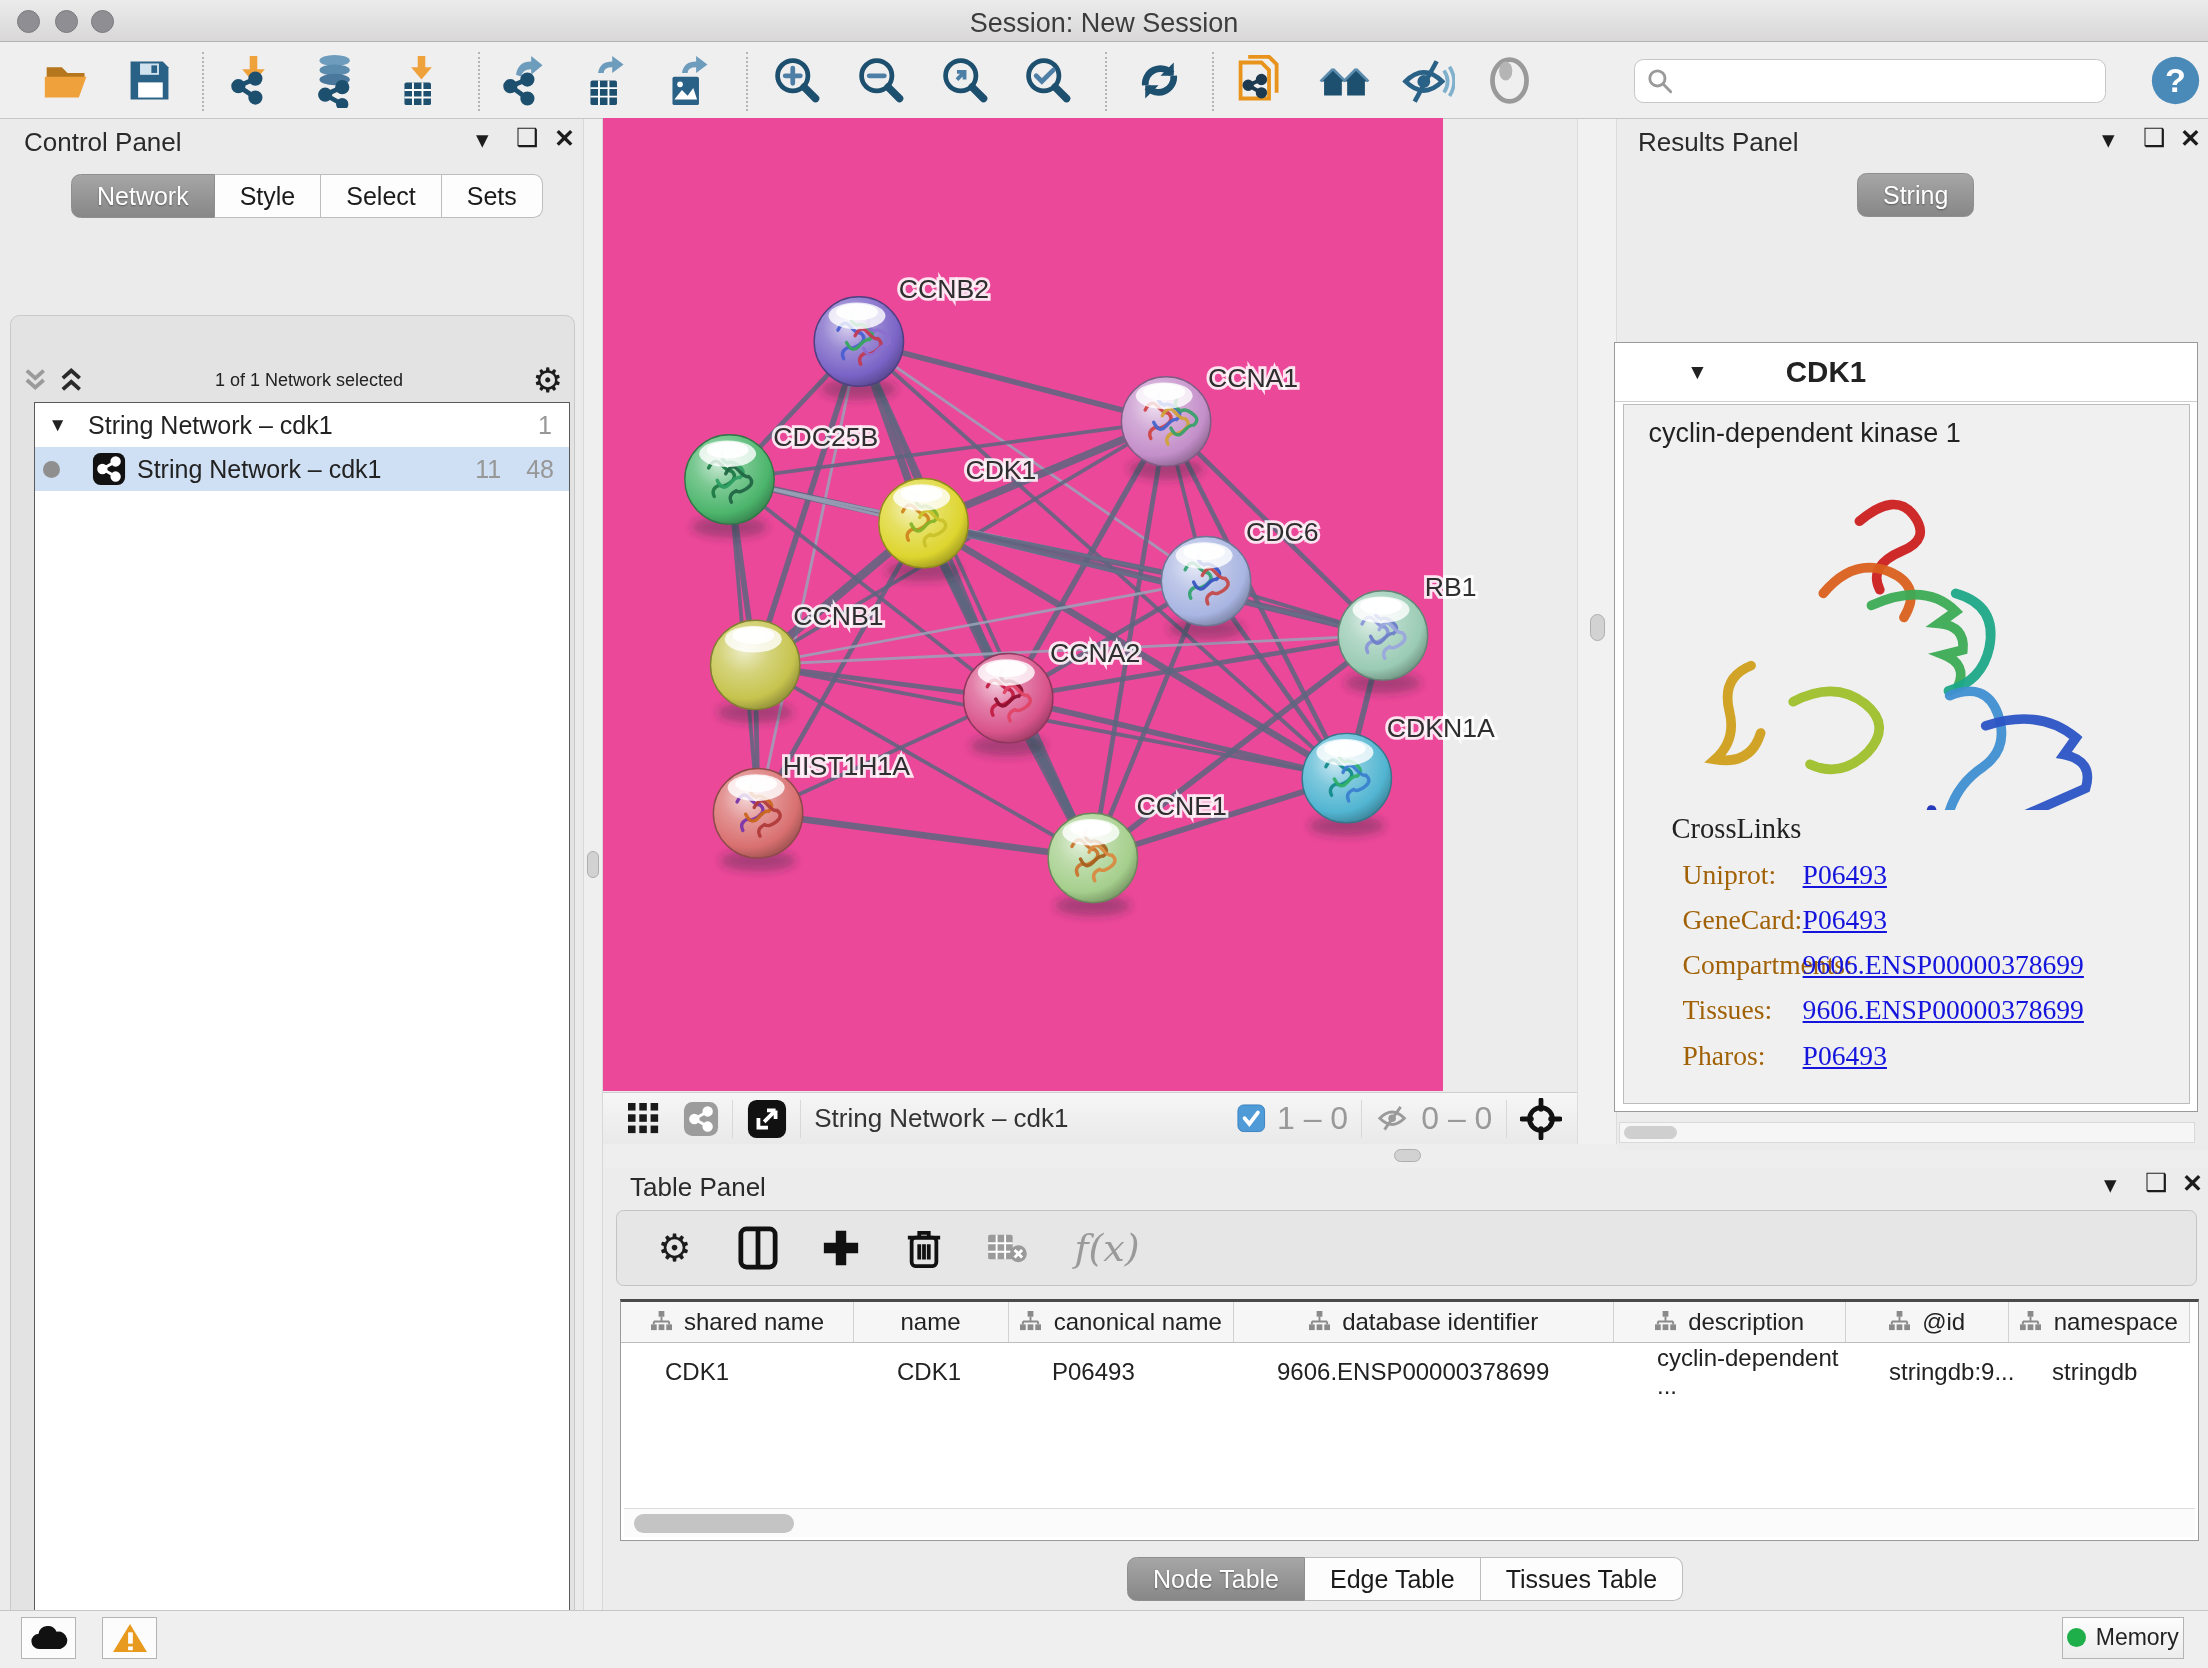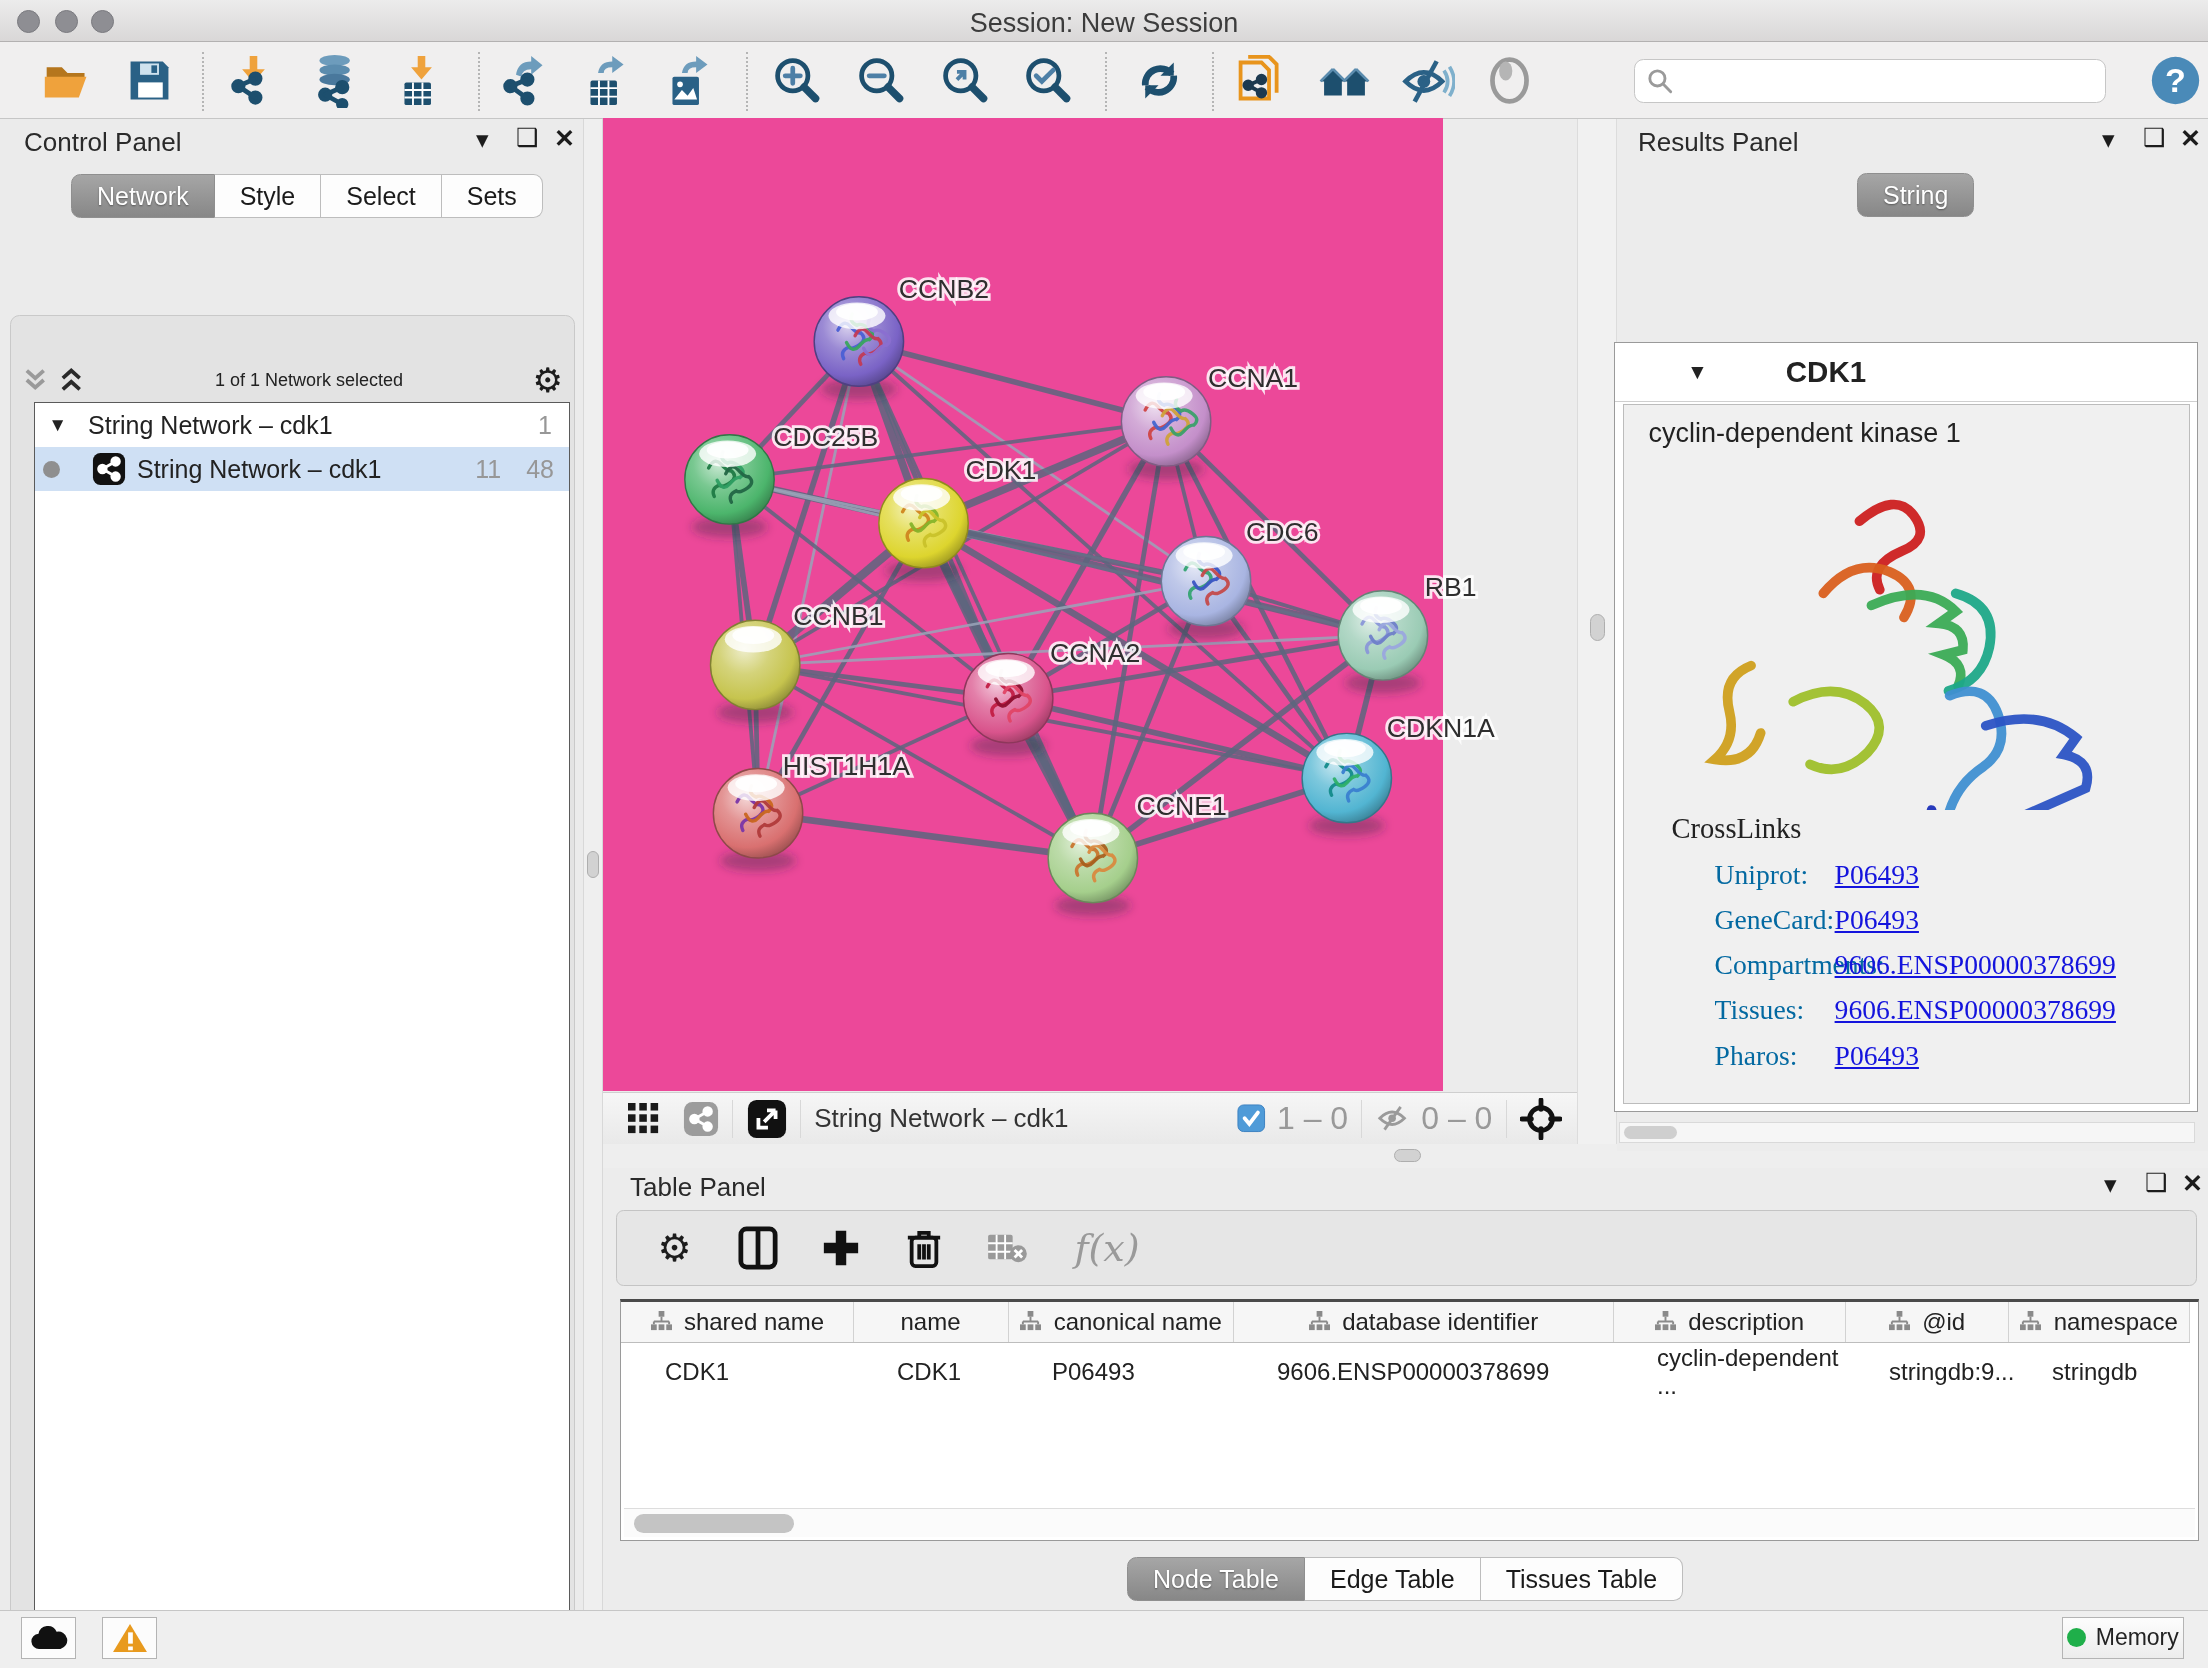--- a/index.html
+++ b/index.html
@@ -66,21 +66,21 @@
     border:1px solid #a8a8a8;}
   .rbtn{height:48px;padding:0 28.5px;background:#fdfdfd;border:1px solid #b8b8b8;border-radius:9.5px;
     font-size:26px;display:flex;align-items:center;box-shadow:0 1px 1.9px rgba(0,0,0,.15);}
   .r-entry{left:1614px;top:342px;width:584px;height:770px;background:#fff;border:1px solid #9a9a9a;}
   .r-entry-head{position:absolute;left:0;top:0;width:100%;height:59px;border-bottom:1px solid #cfcfcf;
     display:flex;align-items:center;}
   .r-content{position:absolute;left:7.6px;top:61px;width:567px;height:700px;background:#f0f0f0;
     border:1px solid #bcbcbc;}
   .serif{font-family:"Liberation Serif",serif;}
   .xl-row{display:flex;font-size:27.6px;margin-top:13.3px;}
-  .xl-label{width:179px;padding-left:59px;color:#0369a1;margin-left:32px;}
+  .xl-label{width:179px;padding-left:59px;color:#a16207;}
   .xl-val{color:#1414dd;text-decoration:underline;}
   .r-scroll{left:1619px;top:1122px;width:576px;height:21px;background:#f6f6f6;border:1px solid #d9d9d9;}
 
   
   .tpanel{left:603px;top:1168px;width:1605px;height:442px;background:#ececec;}
   .t-toolbar{left:616px;top:1210px;width:1581px;height:76px;background:#e6e6e6;
     border:1px solid #c4c4c4;border-radius:7.6px;display:flex;align-items:center;}
   .t-tool{margin-left:32px;display:flex;align-items:center;justify-content:center;width:51px;height:51px;}
   .tablewrap{left:620px;top:1299px;width:1579px;height:242px;background:#fff;
     border:1.9px solid #9a9a9a;border-top:3.8px solid #4a4a4a;overflow:hidden;}

